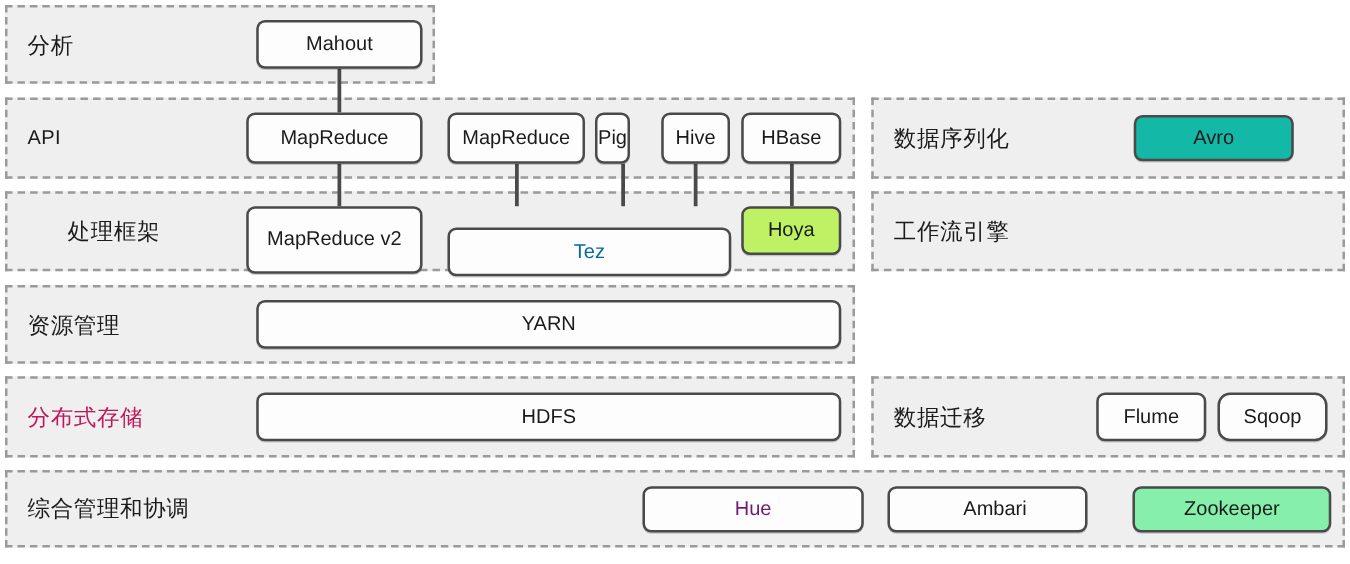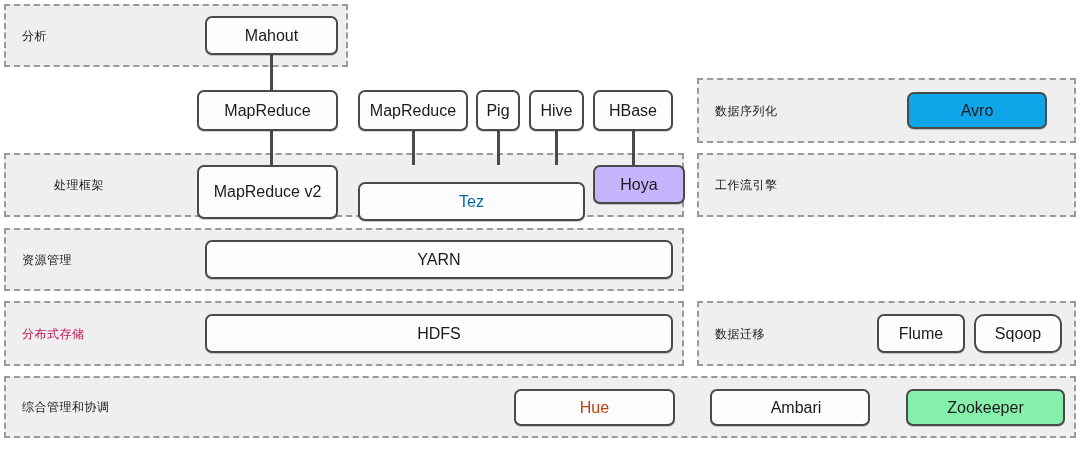--- a/index.html
+++ b/index.html
@@ -27,21 +27,21 @@
     background: #efefef;
     border: 2px dashed #9a9a9a;
   }
 
   
   .band-label {
     position: absolute;
     left: 16px;
     top: 50%;
     transform: translateY(-50%);
-    font-size: 12px;
+    font-size: 18px;
     color: #1d1d1d;
     letter-spacing: 0.5px;
     white-space: nowrap;
   }
   .band-label.latin {
     font-size: 16px;
     letter-spacing: 0.3px;
   }
 
   
@@ -67,20 +67,23 @@
     background: #4a4a4a;
   }
 </style>
 </head>
 <body>
 
 <div id="diagram">
     <div class="band" style="left: 4px; top: 4px; width: 344px; height: 63px; background: rgb(239, 239, 239); border-color: rgb(154, 154, 154);">
       <div class="band-label" style="color: rgb(27, 27, 27);">分析</div>
     </div>
+    <div class="band" style="left: 4px; top: 78px; width: 680px; height: 65px; background: rgb(239, 239, 239); border-color: rgb(154, 154, 154);">
+      <div class="band-label latin" style="color: rgb(27, 27, 27);">API</div>
+    </div>
     <div class="band" style="left: 697px; top: 78px; width: 379px; height: 65px; background: rgb(239, 239, 239); border-color: rgb(154, 154, 154);">
       <div class="band-label" style="color: rgb(27, 27, 27);">数据序列化</div>
     </div>
     <div class="band" style="left: 4px; top: 153px; width: 680px; height: 64px; background: rgb(239, 239, 239); border-color: rgb(154, 154, 154);">
       <div class="band-label" style="color: rgb(27, 27, 27); margin-left: 32px;">处理框架</div>
     </div>
     <div class="band" style="left: 697px; top: 153px; width: 379px; height: 64px; background: rgb(239, 239, 239); border-color: rgb(154, 154, 154);">
       <div class="band-label" style="color: rgb(27, 27, 27);">工作流引擎</div>
     </div>
     <div class="band" style="left: 4px; top: 228px; width: 680px; height: 63px; background: rgb(239, 239, 239); border-color: rgb(154, 154, 154);">
@@ -103,54 +106,54 @@
     <div class="connector" style="left: 632px; top: 131px; height: 34px; background: rgb(74, 74, 74);"></div>
     <div class="node" style="left: 205px; top: 16px; width: 133px; height: 39px; background: rgb(253, 253, 253); border-color: rgb(74, 74, 74); color: rgb(27, 27, 27);">
       <span>Mahout</span>
     </div>
     <div class="node" style="left: 197px; top: 90px; width: 141px; height: 41px; background: rgb(253, 253, 253); border-color: rgb(74, 74, 74); color: rgb(27, 27, 27);">
       <span>MapReduce</span>
     </div>
     <div class="node" style="left: 358px; top: 90px; width: 110px; height: 41px; background: rgb(253, 253, 253); border-color: rgb(74, 74, 74); color: rgb(27, 27, 27);">
       <span>MapReduce</span>
     </div>
-    <div class="node" style="left: 476px; top: 90px; width: 44px; height: 41px; background: rgb(253, 253, 253); border-color: rgb(74, 74, 74); color: rgb(27, 27, 27); text-align: center;">
+    <div class="node" style="left: 476px; top: 90px; width: 28px; height: 41px; background: rgb(253, 253, 253); border-color: rgb(74, 74, 74); color: rgb(27, 27, 27); text-align: center;">
       <span>Pig</span>
     </div>
     <div class="node" style="left: 529px; top: 90px; width: 55px; height: 41px; background: rgb(253, 253, 253); border-color: rgb(74, 74, 74); color: rgb(27, 27, 27);">
       <span>Hive</span>
     </div>
     <div class="node" style="left: 593px; top: 90px; width: 80px; height: 41px; background: rgb(253, 253, 253); border-color: rgb(74, 74, 74); color: rgb(27, 27, 27);">
       <span>HBase</span>
     </div>
-    <div class="node" style="left: 907px; top: 92px; width: 140px; height: 37px; background: #0ea5e9; border-color: rgb(74, 74, 74); color: rgb(27, 27, 27);">
+    <div class="node" style="left: 907px; top: 92px; width: 128px; height: 37px; background: #14b8a6; border-color: rgb(74, 74, 74); color: rgb(27, 27, 27);">
       <span>Avro</span>
     </div>
     <div class="node" style="left: 197px; top: 165px; width: 141px; height: 54px; background: rgb(253, 253, 253); border-color: rgb(74, 74, 74); color: rgb(27, 27, 27);">
       <span>MapReduce v2</span>
     </div>
     <div class="node" style="left: 358px; top: 182px; width: 227px; height: 39px; background: rgb(253, 253, 253); border-color: rgb(74, 74, 74); color: #0369a1;">
       <span>Tez</span>
     </div>
-    <div class="node" style="left: 593px; top: 165px; width: 92px; height: 39px; background: #c4b5fd; border-color: rgb(74, 74, 74); color: rgb(27, 27, 27);">
+    <div class="node" style="left: 593px; top: 165px; width: 80px; height: 39px; background: #bef264; border-color: rgb(74, 74, 74); color: rgb(27, 27, 27);">
       <span>Hoya</span>
     </div>
     <div class="node" style="left: 205px; top: 240px; width: 468px; height: 39px; background: rgb(253, 253, 253); border-color: rgb(74, 74, 74); color: rgb(27, 27, 27);">
       <span>YARN</span>
     </div>
     <div class="node" style="left: 205px; top: 314px; width: 468px; height: 39px; background: rgb(253, 253, 253); border-color: rgb(74, 74, 74); color: rgb(27, 27, 27);">
       <span>HDFS</span>
     </div>
     <div class="node" style="left: 877px; top: 314px; width: 88px; height: 39px; background: rgb(253, 253, 253); border-color: rgb(74, 74, 74); color: rgb(27, 27, 27);">
       <span>Flume</span>
     </div>
     <div class="node" style="left: 974px; top: 314px; width: 88px; height: 39px; background: rgb(253, 253, 253); border-color: rgb(74, 74, 74); color: rgb(27, 27, 27); border-radius: 10px;">
       <span>Sqoop</span>
     </div>
-    <div class="node" style="left: 514px; top: 389px; width: 161px; height: 37px; background: rgb(253, 253, 253); border-color: rgb(74, 74, 74); color: #c2410c;">
+    <div class="node" style="left: 514px; top: 389px; width: 177px; height: 37px; background: rgb(253, 253, 253); border-color: rgb(74, 74, 74); color: #701a75;">
       <span>Hue</span>
     </div>
     <div class="node" style="left: 710px; top: 389px; width: 160px; height: 37px; background: rgb(253, 253, 253); border-color: rgb(74, 74, 74); color: rgb(27, 27, 27); padding-left: 12px;">
       <span>Ambari</span>
     </div>
     <div class="node" style="left: 906px; top: 389px; width: 159px; height: 37px; background: #86efac; border-color: rgb(74, 74, 74); color: rgb(27, 27, 27);">
       <span>Zookeeper</span>
     </div>
   </div>
 

